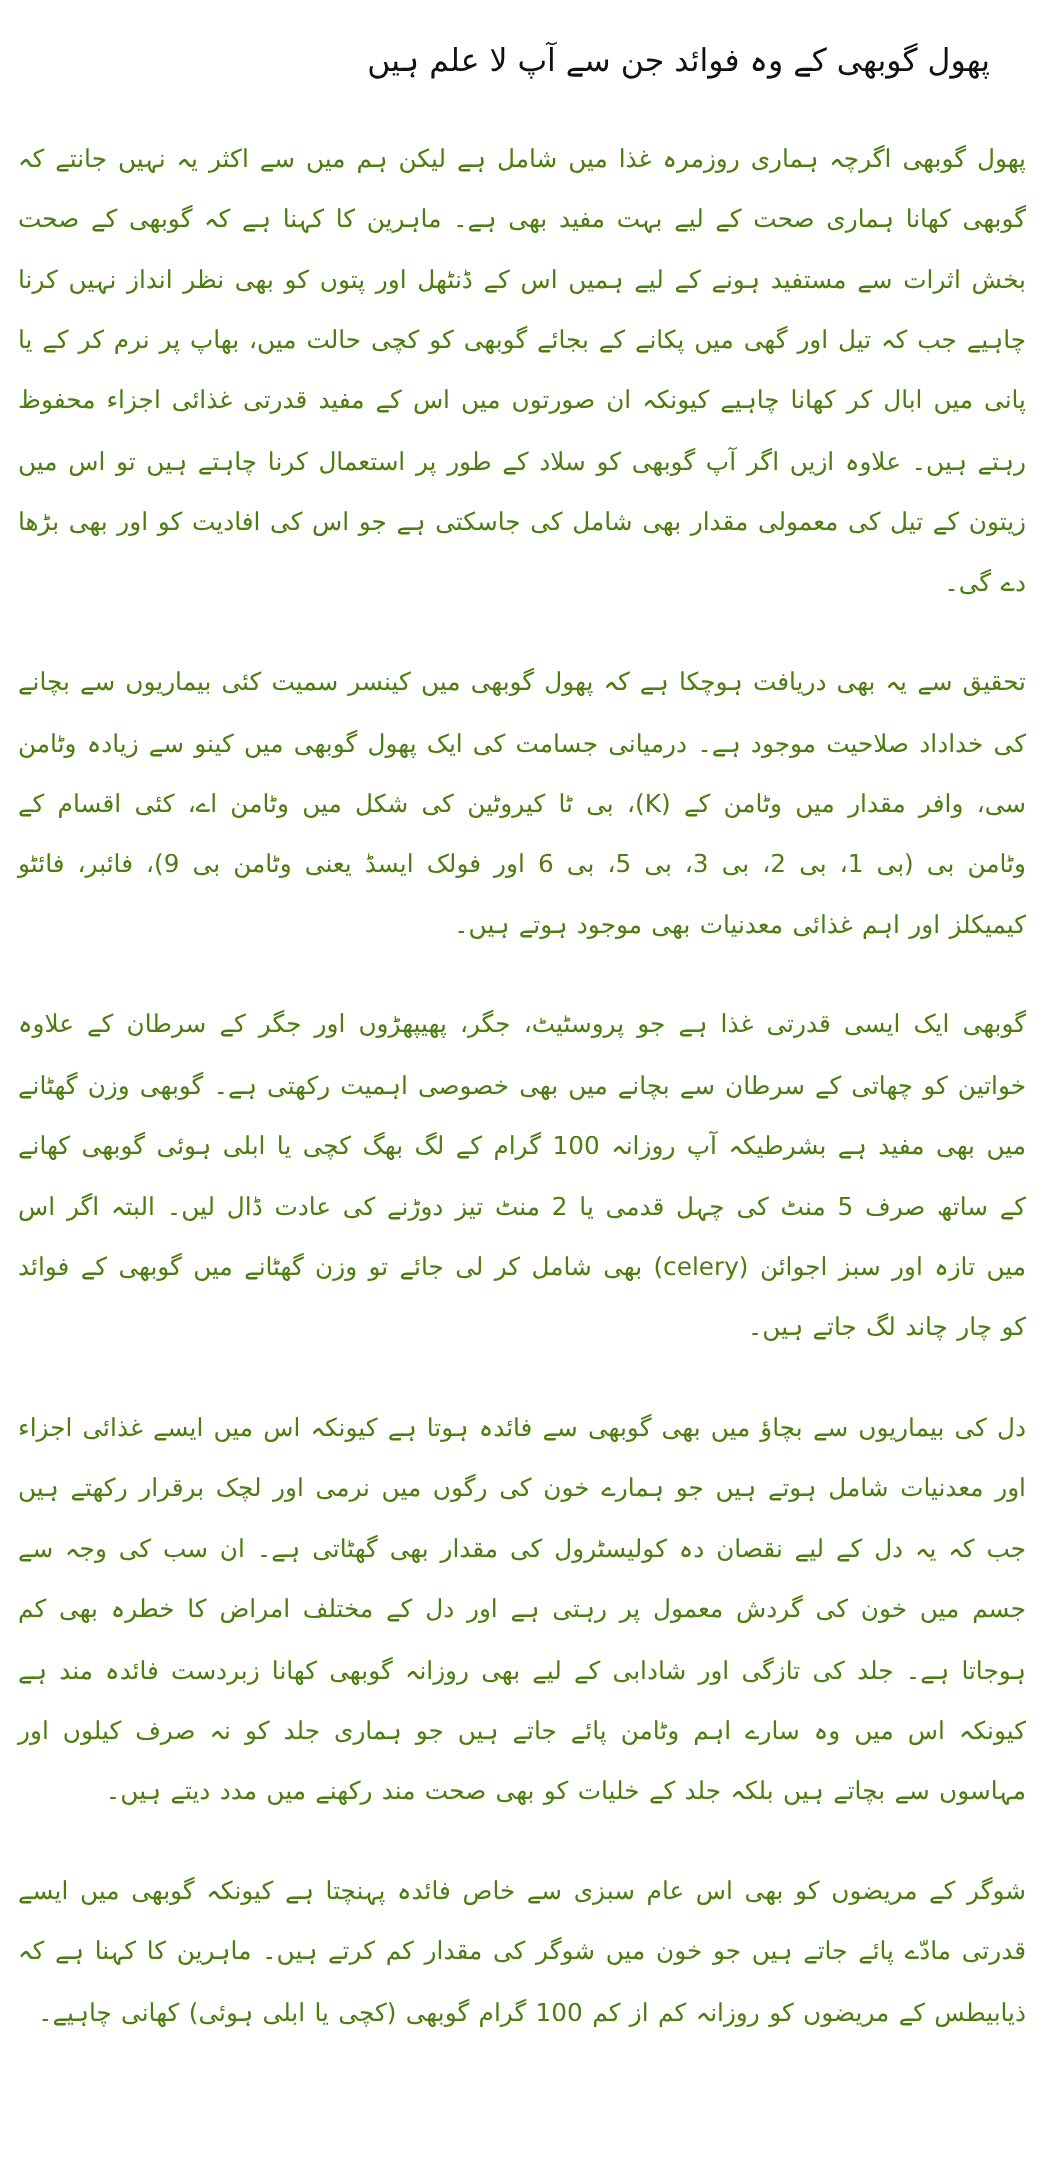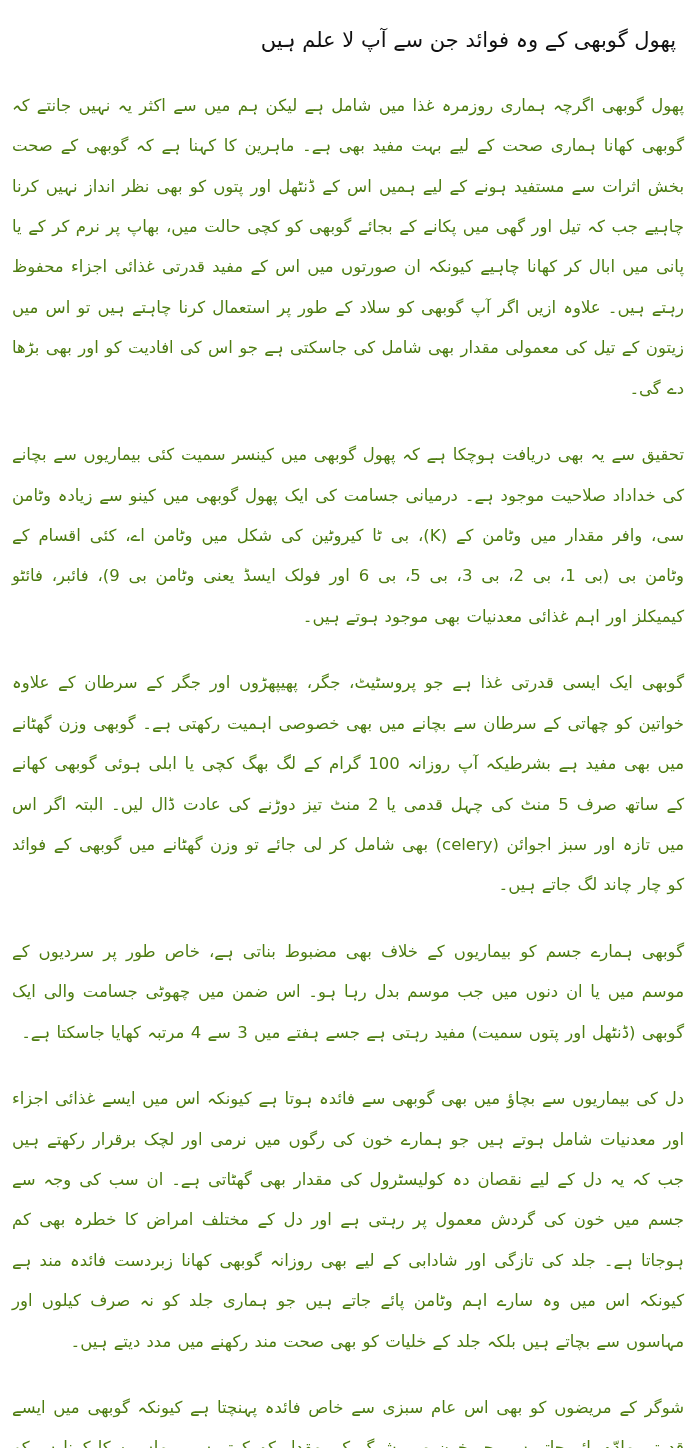--- a/index.html
+++ b/index.html
@@ -14,21 +14,21 @@
     color: #1c1c1c;
     direction: rtl;
   }
   .article {
     padding: 14px 12px 28px 12px;
     box-sizing: border-box;
   }
   .article-title {
     font-size: 21px;
     font-weight: normal;
-    margin: 8px 8px 26px 0;
+    margin: 8px 24px 26px 0;
     text-align: right;
     line-height: 1.8;
     color: #111111;
   }
   .article-paragraph {
     font-size: 16.5px;
     line-height: 2.45;
     text-align: justify;
     text-justify: inter-word;
     margin: 0 0 26px 0;
@@ -44,19 +44,18 @@
 
 <div class="article">
   <h1 class="article-title">پھول گوبھی کے وہ فوائد جن سے آپ لا علم ہیں</h1>
 
   <p class="article-paragraph">پھول گوبھی اگرچہ ہماری روزمرہ غذا میں شامل ہے لیکن ہم میں سے اکثر یہ نہیں جانتے کہ گوبھی کھانا ہماری صحت کے لیے بہت مفید بھی ہے۔ ماہرین کا کہنا ہے کہ گوبھی کے صحت بخش اثرات سے مستفید ہونے کے لیے ہمیں اس کے ڈنٹھل اور پتوں کو بھی نظر انداز نہیں کرنا چاہیے جب کہ تیل اور گھی میں پکانے کے بجائے گوبھی کو کچی حالت میں، بھاپ پر نرم کر کے یا پانی میں ابال کر کھانا چاہیے کیونکہ ان صورتوں میں اس کے مفید قدرتی غذائی اجزاء محفوظ رہتے ہیں۔ علاوہ ازیں اگر آپ گوبھی کو سلاد کے طور پر استعمال کرنا چاہتے ہیں تو اس میں زیتون کے تیل کی معمولی مقدار بھی شامل کی جاسکتی ہے جو اس کی افادیت کو اور بھی بڑھا دے گی۔</p>
 
   <p class="article-paragraph">تحقیق سے یہ بھی دریافت ہوچکا ہے کہ پھول گوبھی میں کینسر سمیت کئی بیماریوں سے بچانے کی خداداد صلاحیت موجود ہے۔ درمیانی جسامت کی ایک پھول گوبھی میں کینو سے زیادہ وٹامن سی، وافر مقدار میں وٹامن کے (K)، بی ٹا کیروٹین کی شکل میں وٹامن اے، کئی اقسام کے وٹامن بی (بی 1، بی 2، بی 3، بی 5، بی 6 اور فولک ایسڈ یعنی وٹامن بی 9)، فائبر، فائٹو کیمیکلز اور اہم غذائی معدنیات بھی موجود ہوتے ہیں۔</p>
 
   <p class="article-paragraph">گوبھی ایک ایسی قدرتی غذا ہے جو پروسٹیٹ، جگر، پھیپھڑوں اور جگر کے سرطان کے علاوہ خواتین کو چھاتی کے سرطان سے بچانے میں بھی خصوصی اہمیت رکھتی ہے۔ گوبھی وزن گھٹانے میں بھی مفید ہے بشرطیکہ آپ روزانہ 100 گرام کے لگ بھگ کچی یا ابلی ہوئی گوبھی کھانے کے ساتھ صرف 5 منٹ کی چہل قدمی یا 2 منٹ تیز دوڑنے کی عادت ڈال لیں۔ البتہ اگر اس میں تازہ اور سبز اجوائن (celery) بھی شامل کر لی جائے تو وزن گھٹانے میں گوبھی کے فوائد کو چار چاند لگ جاتے ہیں۔</p>
 
-  <p class="article-paragraph">گوبھی ہمارے جسم کو بیماریوں کے خلاف بھی مضبوط بناتی ہے، خاص طور پر سردیوں کے موسم میں یا ان دنوں میں جب موسم بدل رہا ہو۔ اس ضمن میں چھوٹی جسامت والی ایک گوبھی (ڈنٹھل اور پتوں سمیت) مفید رہتی ہے جسے ہفتے میں 3 سے 4 مرتبہ کھایا جاسکتا ہے۔</p>
 
   <p class="article-paragraph">دل کی بیماریوں سے بچاؤ میں بھی گوبھی سے فائدہ ہوتا ہے کیونکہ اس میں ایسے غذائی اجزاء اور معدنیات شامل ہوتے ہیں جو ہمارے خون کی رگوں میں نرمی اور لچک برقرار رکھتے ہیں جب کہ یہ دل کے لیے نقصان دہ کولیسٹرول کی مقدار بھی گھٹاتی ہے۔ ان سب کی وجہ سے جسم میں خون کی گردش معمول پر رہتی ہے اور دل کے مختلف امراض کا خطرہ بھی کم ہوجاتا ہے۔ جلد کی تازگی اور شادابی کے لیے بھی روزانہ گوبھی کھانا زبردست فائدہ مند ہے کیونکہ اس میں وہ سارے اہم وٹامن پائے جاتے ہیں جو ہماری جلد کو نہ صرف کیلوں اور مہاسوں سے بچاتے ہیں بلکہ جلد کے خلیات کو بھی صحت مند رکھنے میں مدد دیتے ہیں۔</p>
 
   <p class="article-paragraph">شوگر کے مریضوں کو بھی اس عام سبزی سے خاص فائدہ پہنچتا ہے کیونکہ گوبھی میں ایسے قدرتی مادّے پائے جاتے ہیں جو خون میں شوگر کی مقدار کم کرتے ہیں۔ ماہرین کا کہنا ہے کہ ذیابیطس کے مریضوں کو روزانہ کم از کم 100 گرام گوبھی (کچی یا ابلی ہوئی) کھانی چاہیے۔</p>
 
 </div>
 
 </body></html>

